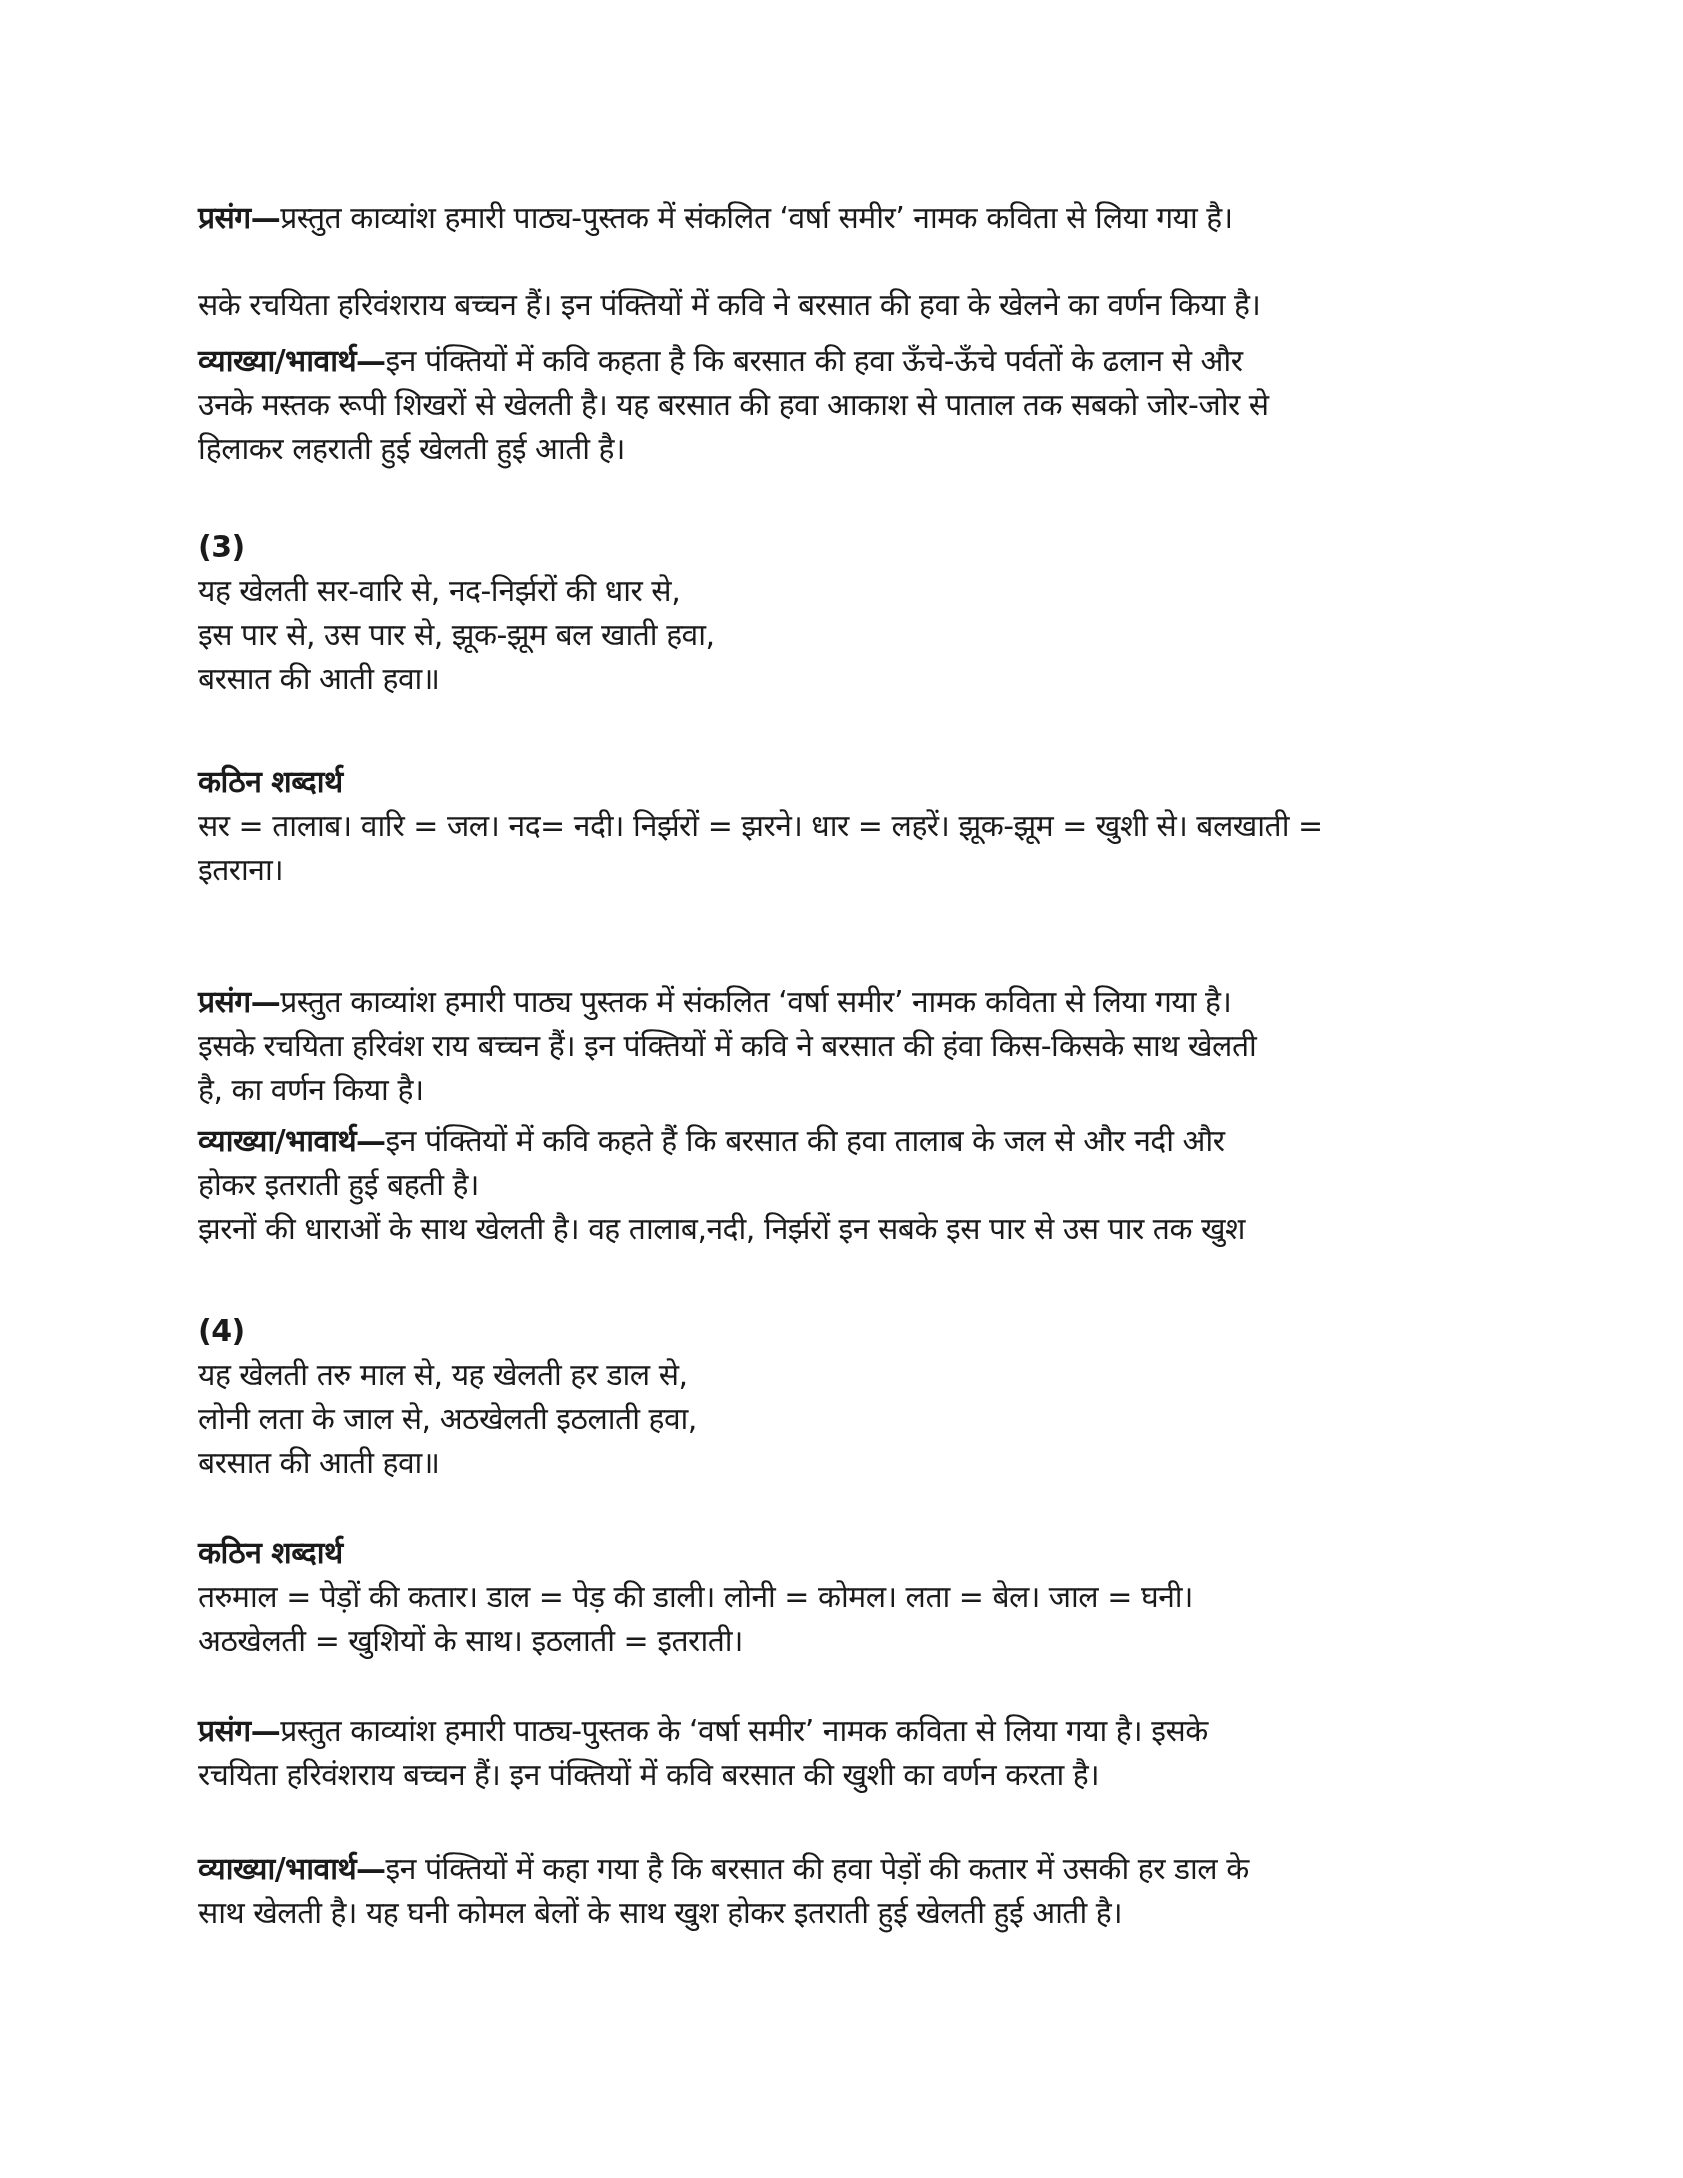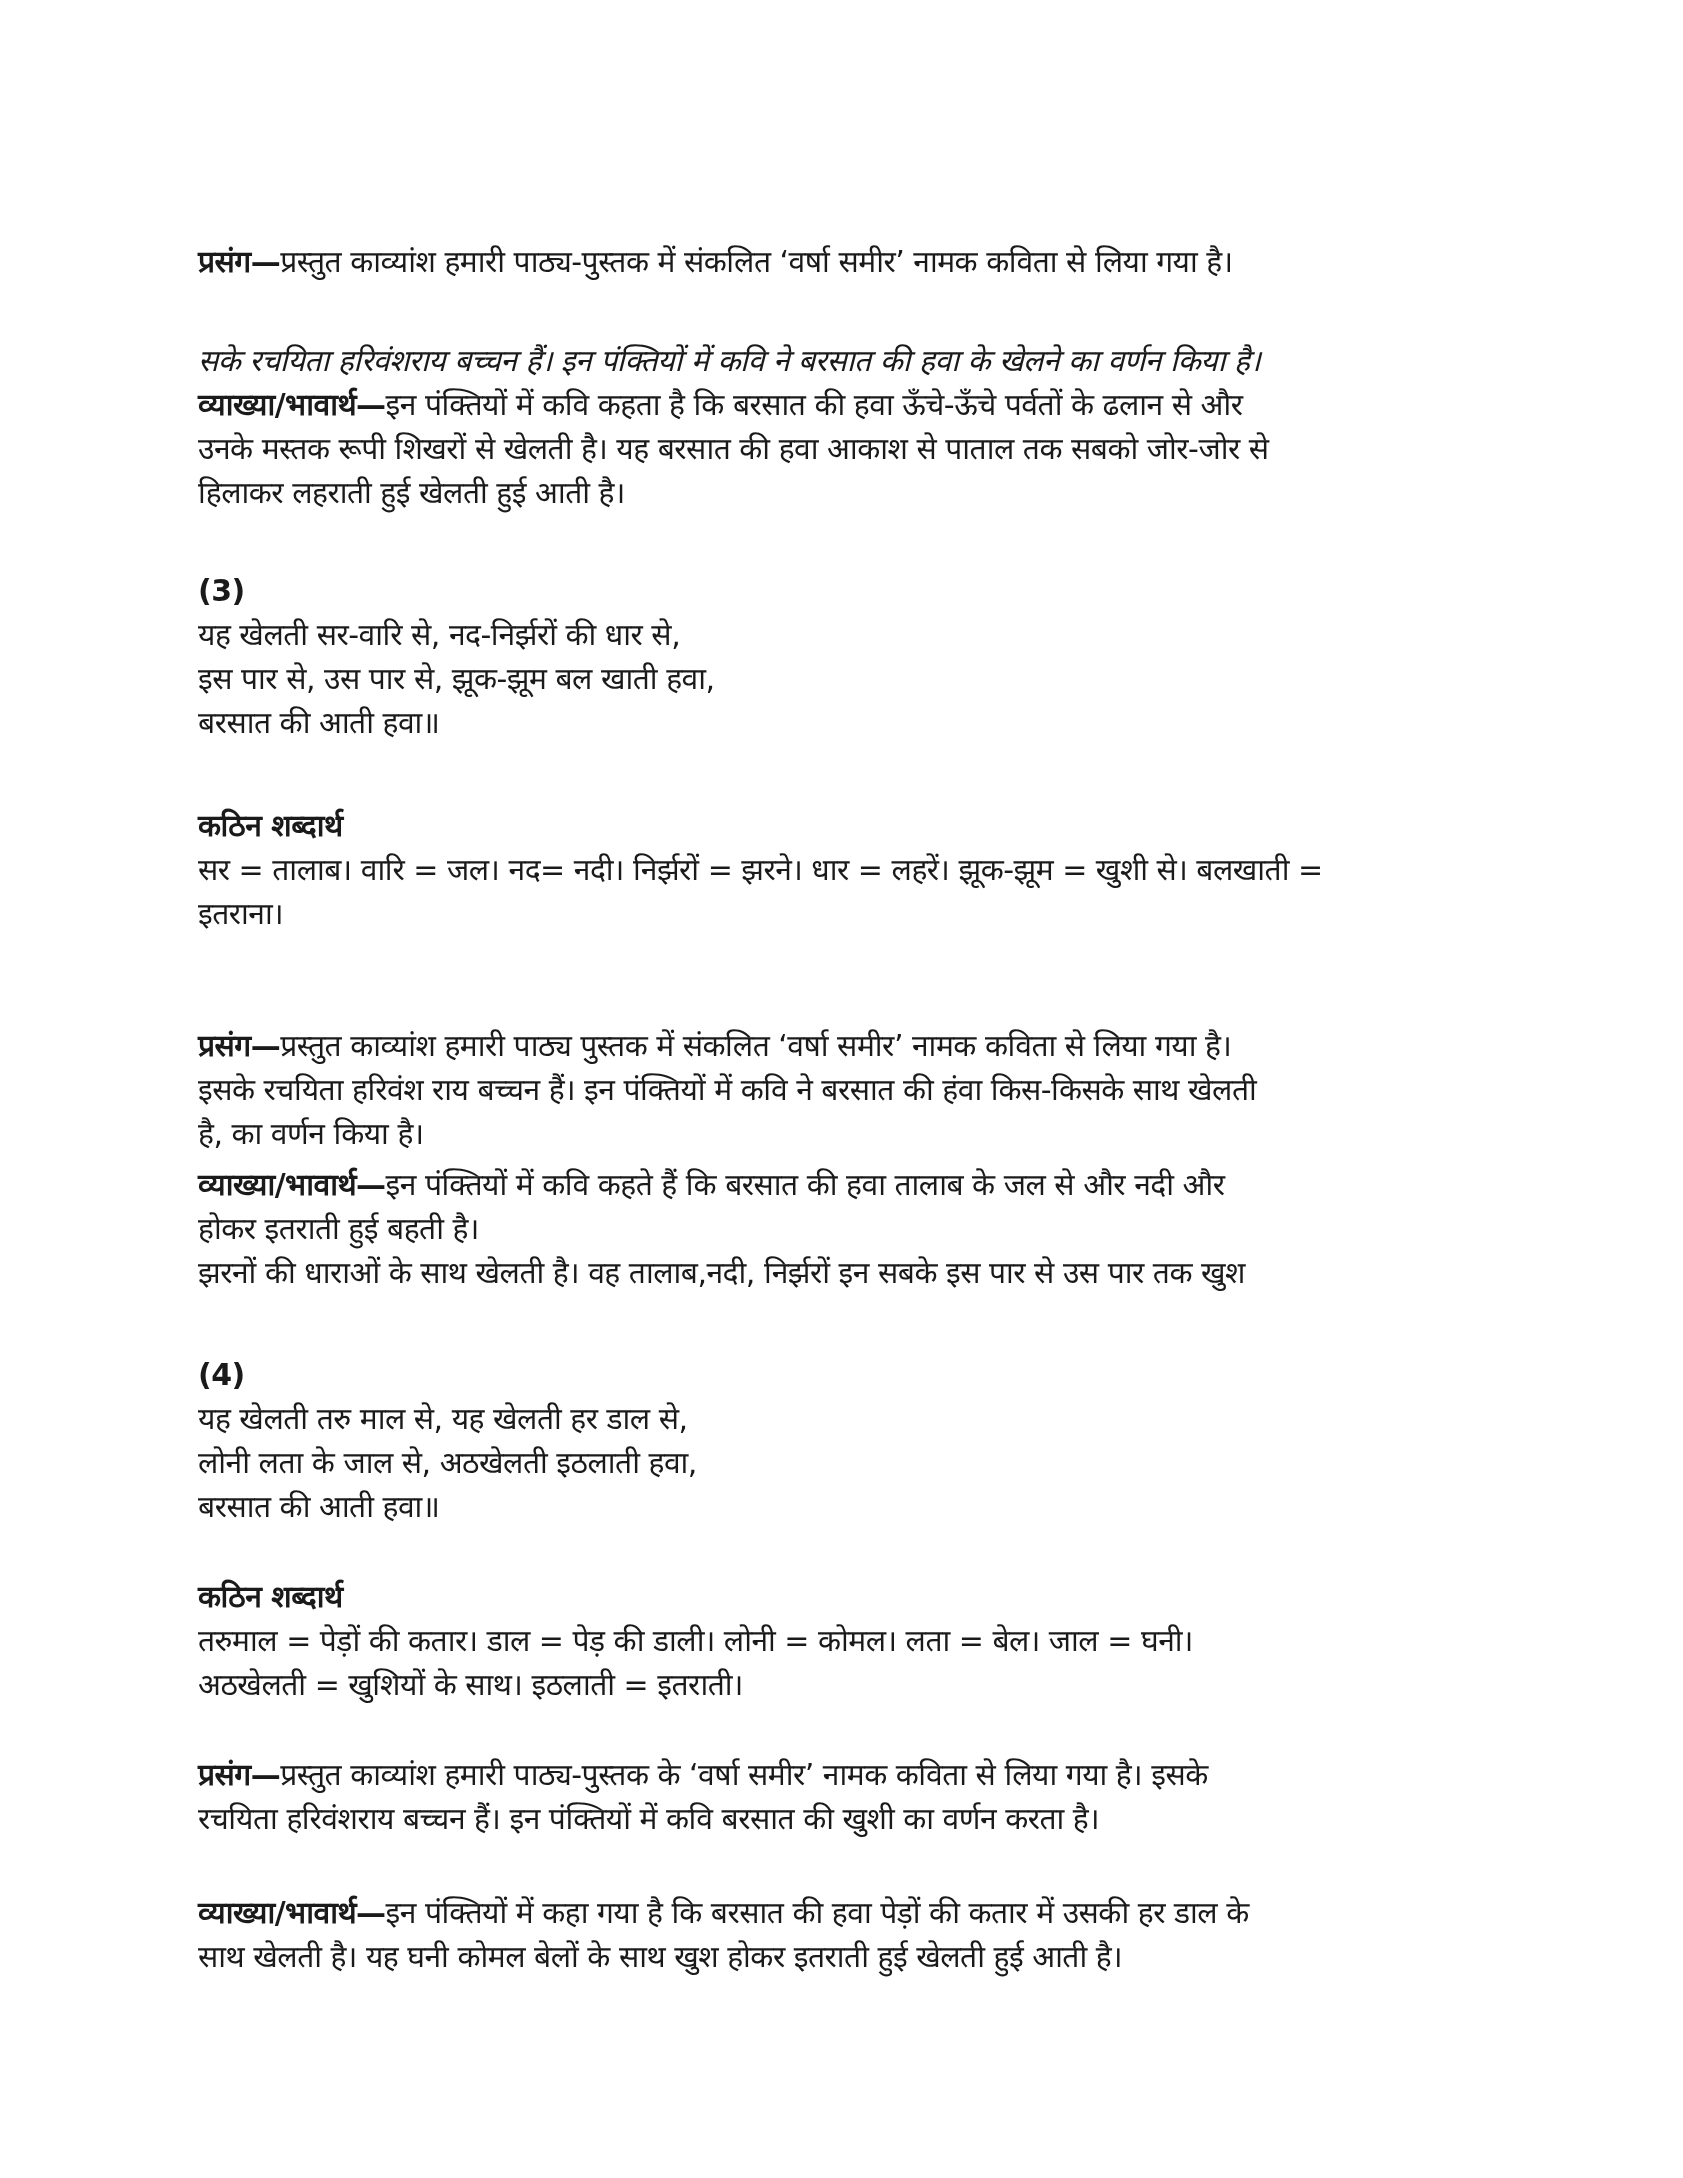--- a/index.html
+++ b/index.html
@@ -21,40 +21,39 @@
       top: 0;
       width: 1287px;
     }
     .block {
       position: absolute;
       left: 0;
       width: 1287px;
       font-size: 30px;
       line-height: 44px;
       letter-spacing: -0.5px;
-      margin-top: 44px;
     }
     .line {
       display: block;
       white-space: nowrap;
     }
     .b {
       font-weight: bold;
     }
   </style>
 </head>
 <body>
 
 <div class="page">
 
   <div class="block" style="top:196px;">
     <span class="line"><span class="b">प्रसंग—</span><span>प्रस्तुत काव्यांश हमारी पाठ्य-पुस्तक में संकलित ‘वर्षा समीर’ नामक कविता से लिया गया है।</span></span>
   </div>
 
-  <div class="block" style="top:295px;font-style:italic;">
+  <div class="block" style="top:283px;">
     <span class="line">सके रचयिता हरिवंशराय बच्चन हैं। इन पंक्तियों में कवि ने बरसात की हवा के खेलने का वर्णन किया है।</span>
   </div>
 
   <div class="block" style="top:339px;">
     <span class="line"><span class="b">व्याख्या/भावार्थ—</span><span>इन पंक्तियों में कवि कहता है कि बरसात की हवा ऊँचे-ऊँचे पर्वतों के ढलान से और</span></span>
     <span class="line">उनके मस्तक रूपी शिखरों से खेलती है। यह बरसात की हवा आकाश से पाताल तक सबको जोर-जोर से</span>
     <span class="line">हिलाकर लहराती हुई खेलती हुई आती है।</span>
   </div>
 
   <div class="block" style="top:525px;">

